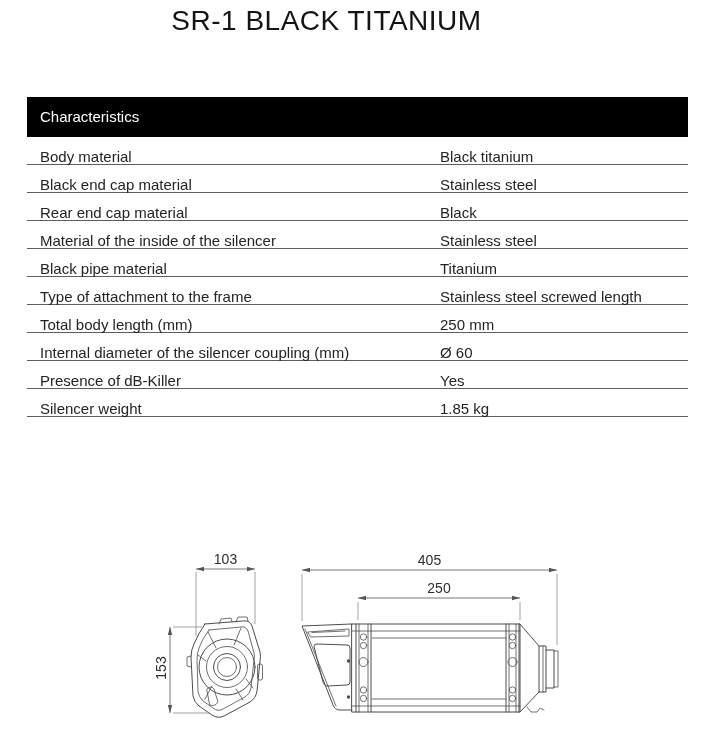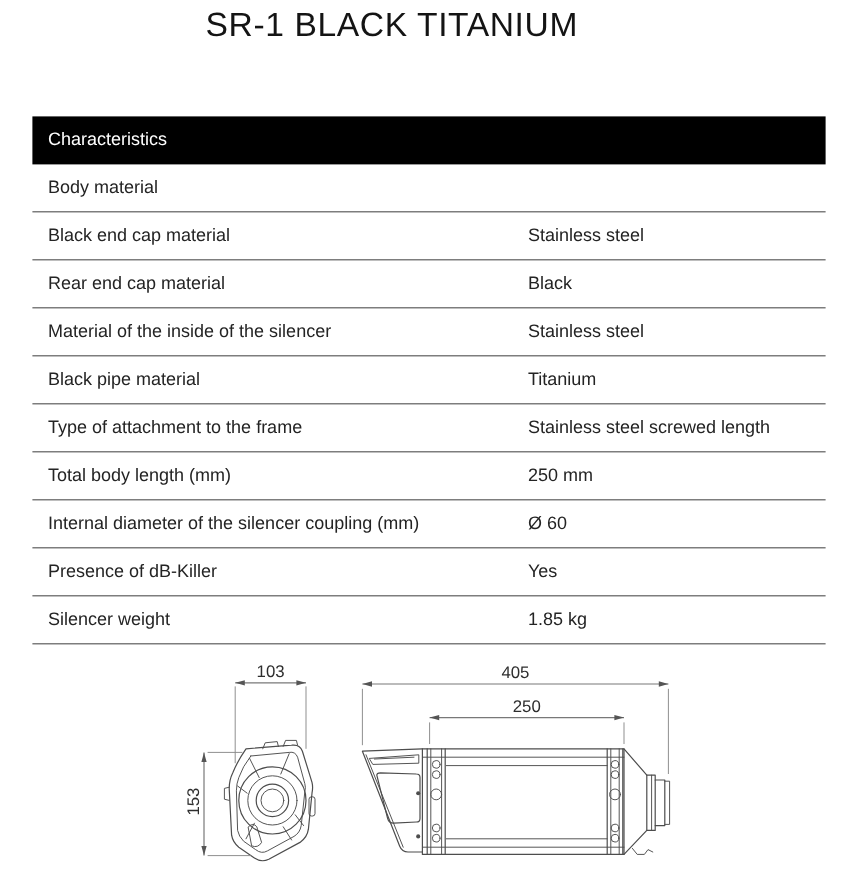--- a/index.html
+++ b/index.html
@@ -12,21 +12,21 @@
     position:absolute; top:5px; left:0; width:653px;
     text-align:center; font-size:28px; font-weight:400;
     letter-spacing:0.5px; color:#141414;
   }
   .spec-table { position:absolute; left:27px; top:97px; width:661px; }
   .spec-header {
     background:#000000; color:#ffffff; font-weight:400; font-size:15px;
     height:40px; line-height:40px; padding-left:13px;
   }
   .spec-row {
-    position:relative; height:40px; line-height:39px;
+    position:relative; height:28px; line-height:39px;
     border-bottom:1px solid #5e5e5e; font-size:15px; color:#242424;
   }
   .spec-row .cell-label { position:absolute; left:13px; top:0; white-space:nowrap; }
   .spec-row .cell-value { position:absolute; left:413px; top:0; white-space:nowrap; }
   .drawing { position:absolute; left:0; top:545px; width:705px; height:190px; }
   .drawing text { font-family:"Liberation Sans", sans-serif; font-size:14px; fill:#2e2e2e; }
   .part { stroke:#4d4d4d; stroke-width:1; fill:none; stroke-linejoin:round; stroke-linecap:round; }
   .part-thin { stroke:#4d4d4d; stroke-width:0.8; fill:none; stroke-linejoin:round; stroke-linecap:round; }
   .dim-line { stroke:#787878; stroke-width:1; fill:none; }
   .ext-line { stroke:#8a8a8a; stroke-width:0.8; fill:none; }
@@ -36,20 +36,21 @@
 </head>
 <body>
 
 <div class="page-title">SR-1 BLACK TITANIUM</div>
 
 <div class="spec-table">
   <div class="spec-header">Characteristics</div>
 
   <div class="spec-row">
     <span class="cell-label">Body material</span>
+    <span class="cell-value">Black titanium</span>
   </div>
   <div class="spec-row">
     <span class="cell-label">Black end cap material</span>
     <span class="cell-value">Stainless steel</span>
   </div>
   <div class="spec-row">
     <span class="cell-label">Rear end cap material</span>
     <span class="cell-value">Black</span>
   </div>
   <div class="spec-row">

